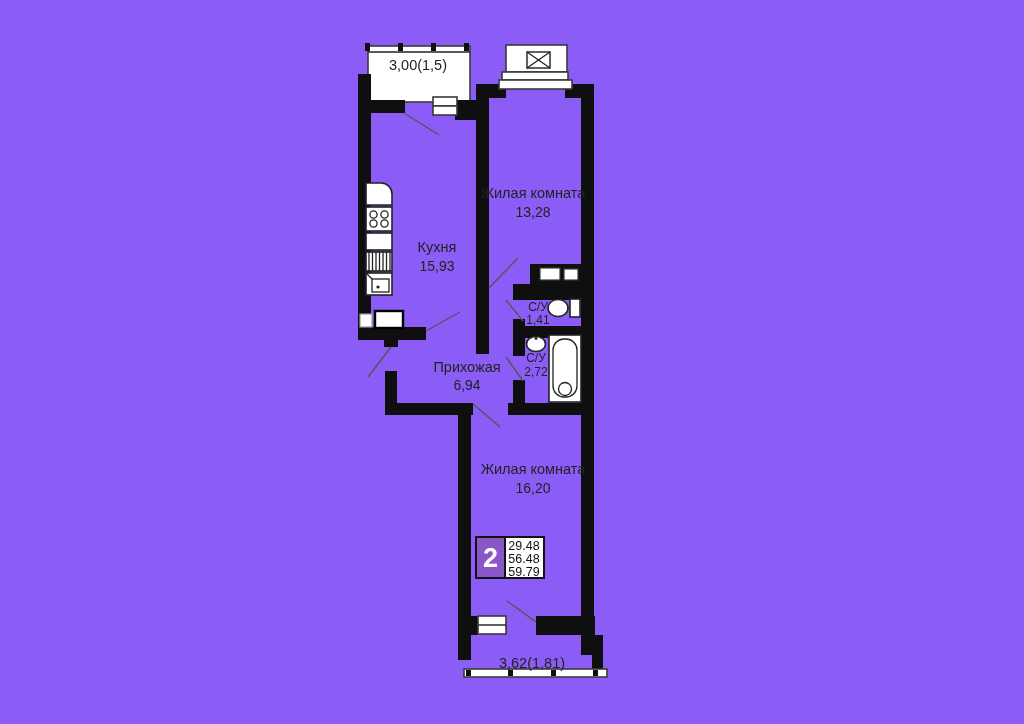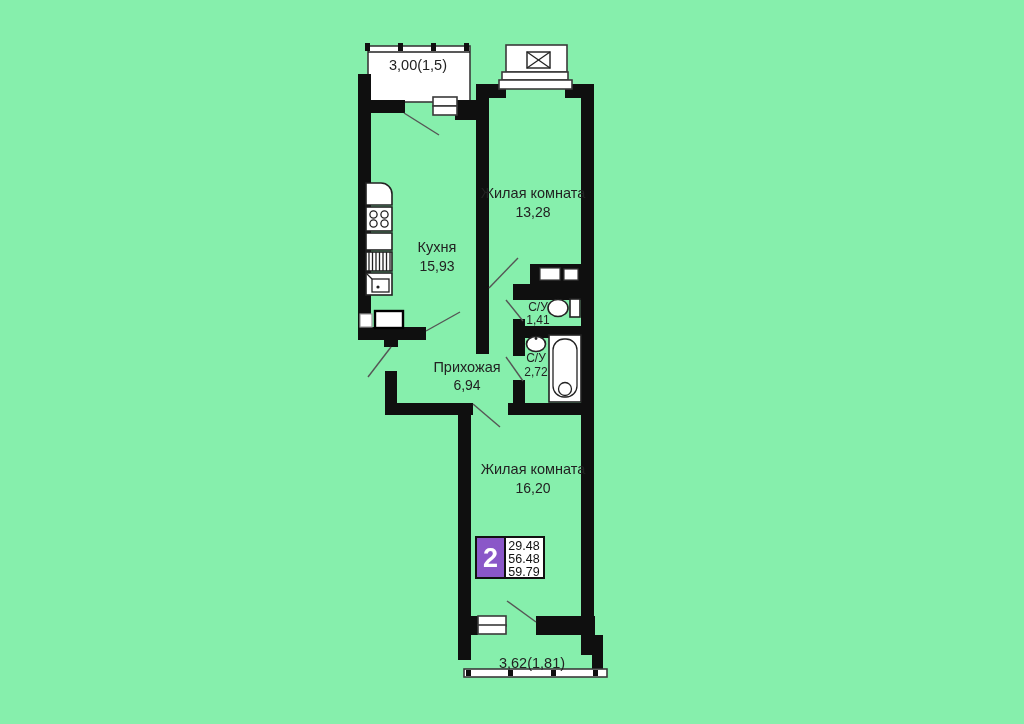--- a/index.html
+++ b/index.html
@@ -1,16 +1,16 @@
 <!DOCTYPE html>
 <html><head>
 <meta charset="utf-8">
 <style>
   html,body{margin:0;padding:0;background:#ffffff;}
-  .stage{position:relative;width:1024px;height:724px;background:#86efac;overflow:hidden;}
+  .stage{position:relative;width:1024px;height:724px;background:#8b5cf6;overflow:hidden;}
   svg{position:absolute;left:0;top:0;}
   .wall{fill:#0f0f0f;stroke:none;}
   .thin{fill:#ffffff;stroke:#3a3a3a;stroke-width:1.6;}
   .thin2{fill:#ffffff;stroke:#3a3a3a;stroke-width:1.2;}
   .fx{fill:#ffffff;stroke:#222222;stroke-width:1.6;}
   .fxl{fill:none;stroke:#222222;stroke-width:1.3;}
   .swing{stroke:#555555;stroke-width:1.4;fill:none;}
   .tick{fill:#0f0f0f;}
   text{font-family:"Liberation Sans","DejaVu Sans",sans-serif;fill:#222222;}
   .room-name{font-size:14.5px;}

